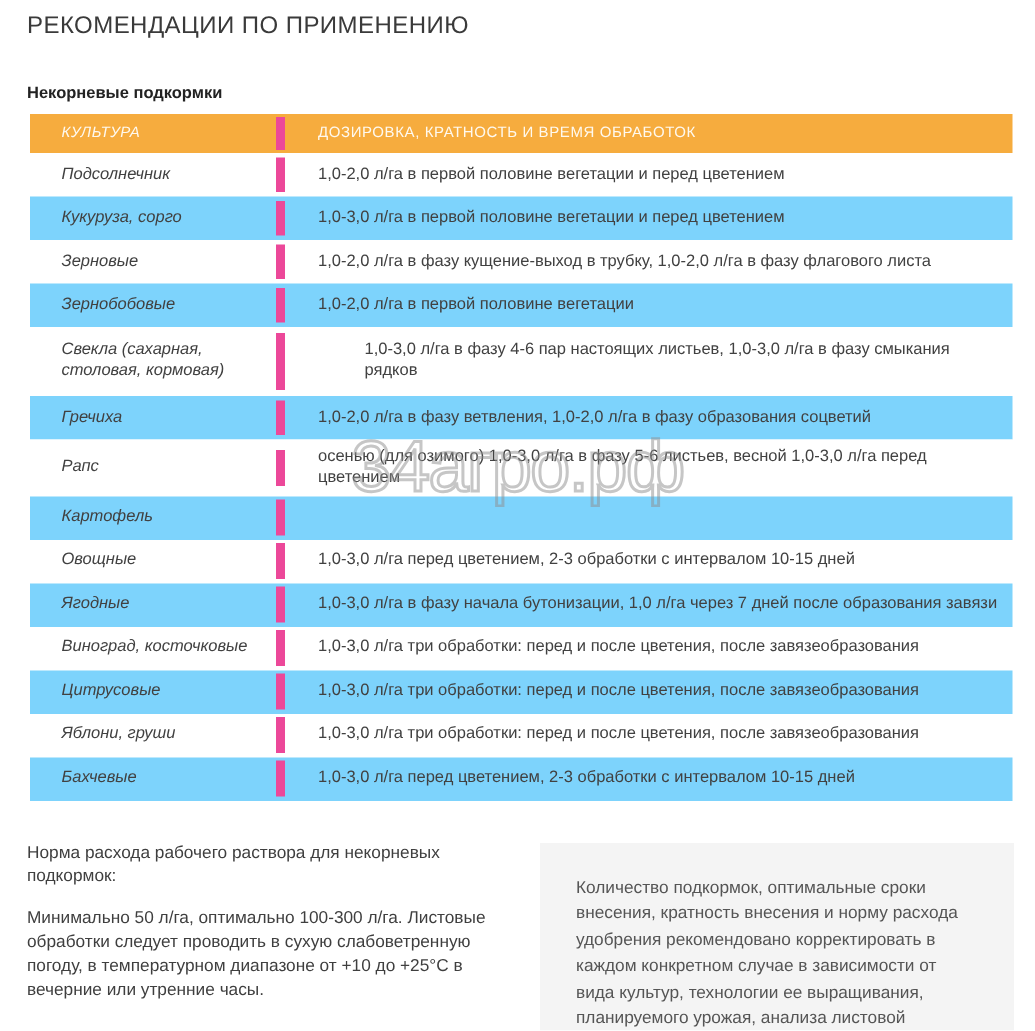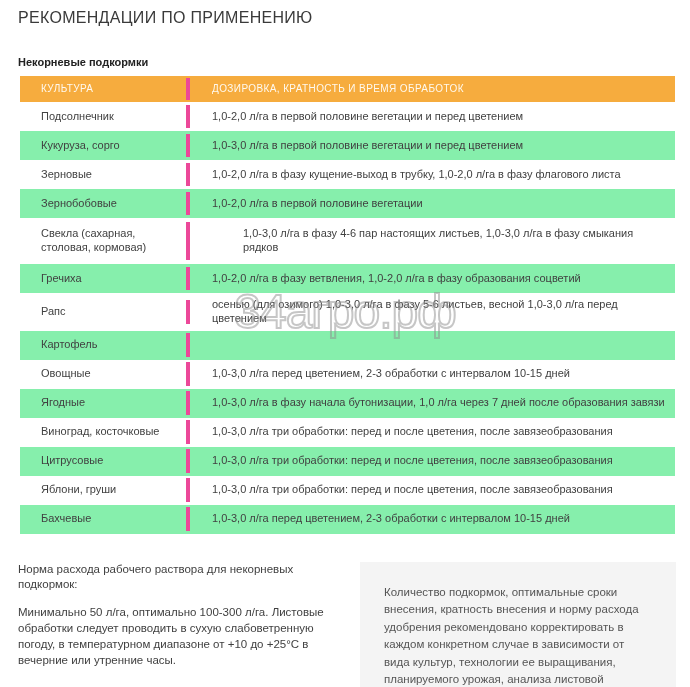--- a/index.html
+++ b/index.html
@@ -26,28 +26,29 @@
     font-size:11px;line-height:1.25;color:#414141;
   }
   .thead{
     display:flex;align-items:center;
     background:#F6AC3E;color:rgba(255,253,248,.95);
     min-height:26px;font-size:10px;letter-spacing:.4px;
   }
   .col-crop{
     flex:0 0 170px;width:170px;box-sizing:border-box;
     padding:5px 4px 5px 21px;
-    border-right:4px solid #ec4899;
+    border-right:6px solid #ec4899;
+    font-style:italic;
   }
   .col-dosage{
     flex:1;box-sizing:border-box;
     padding:5px 6px 5px 22px;
   }
   .row{display:flex;align-items:center;min-height:29px;background:#fff;}
-  .row.alt{background:#86efac;}
+  .row.alt{background:#7dd3fc;}
   .row.tall{min-height:46px;gap:31px;}
   .watermark{
     position:absolute;left:50%;top:284px;transform:translateX(-50%);
     font-size:48px;font-weight:400;letter-spacing:-1px;white-space:nowrap;
     color:transparent;
     -webkit-text-stroke:2px #8f8f8f;
     opacity:.5;pointer-events:none;z-index:5;
   }
   .bottom{
     display:flex;gap:10px;margin-top:28px;margin-left:0;

